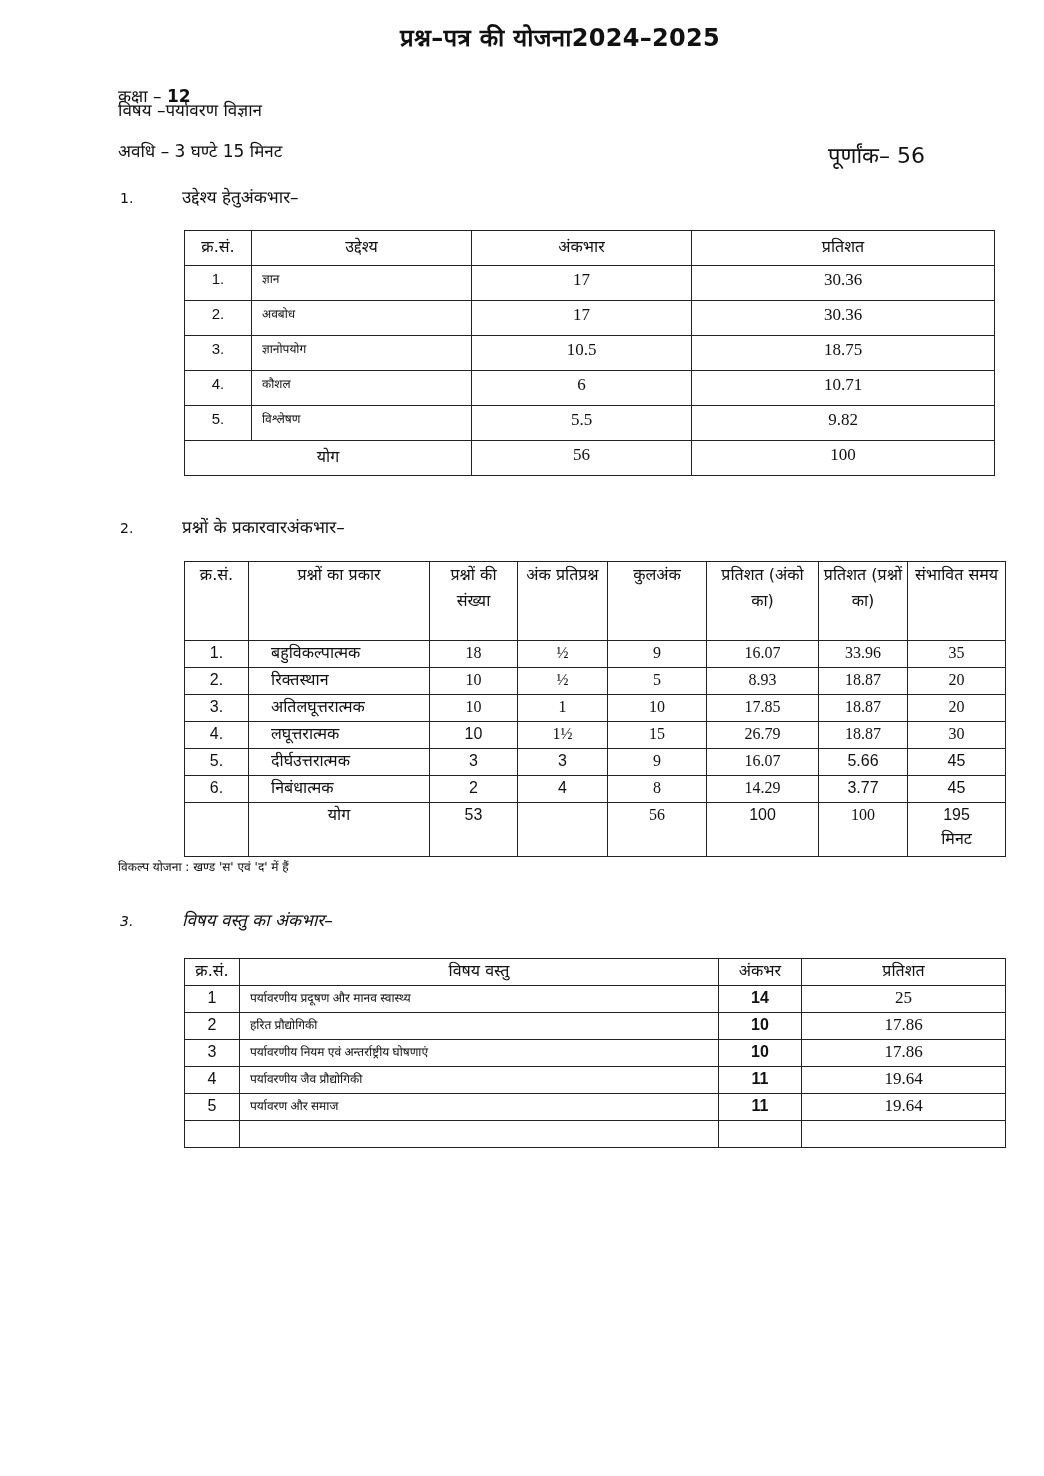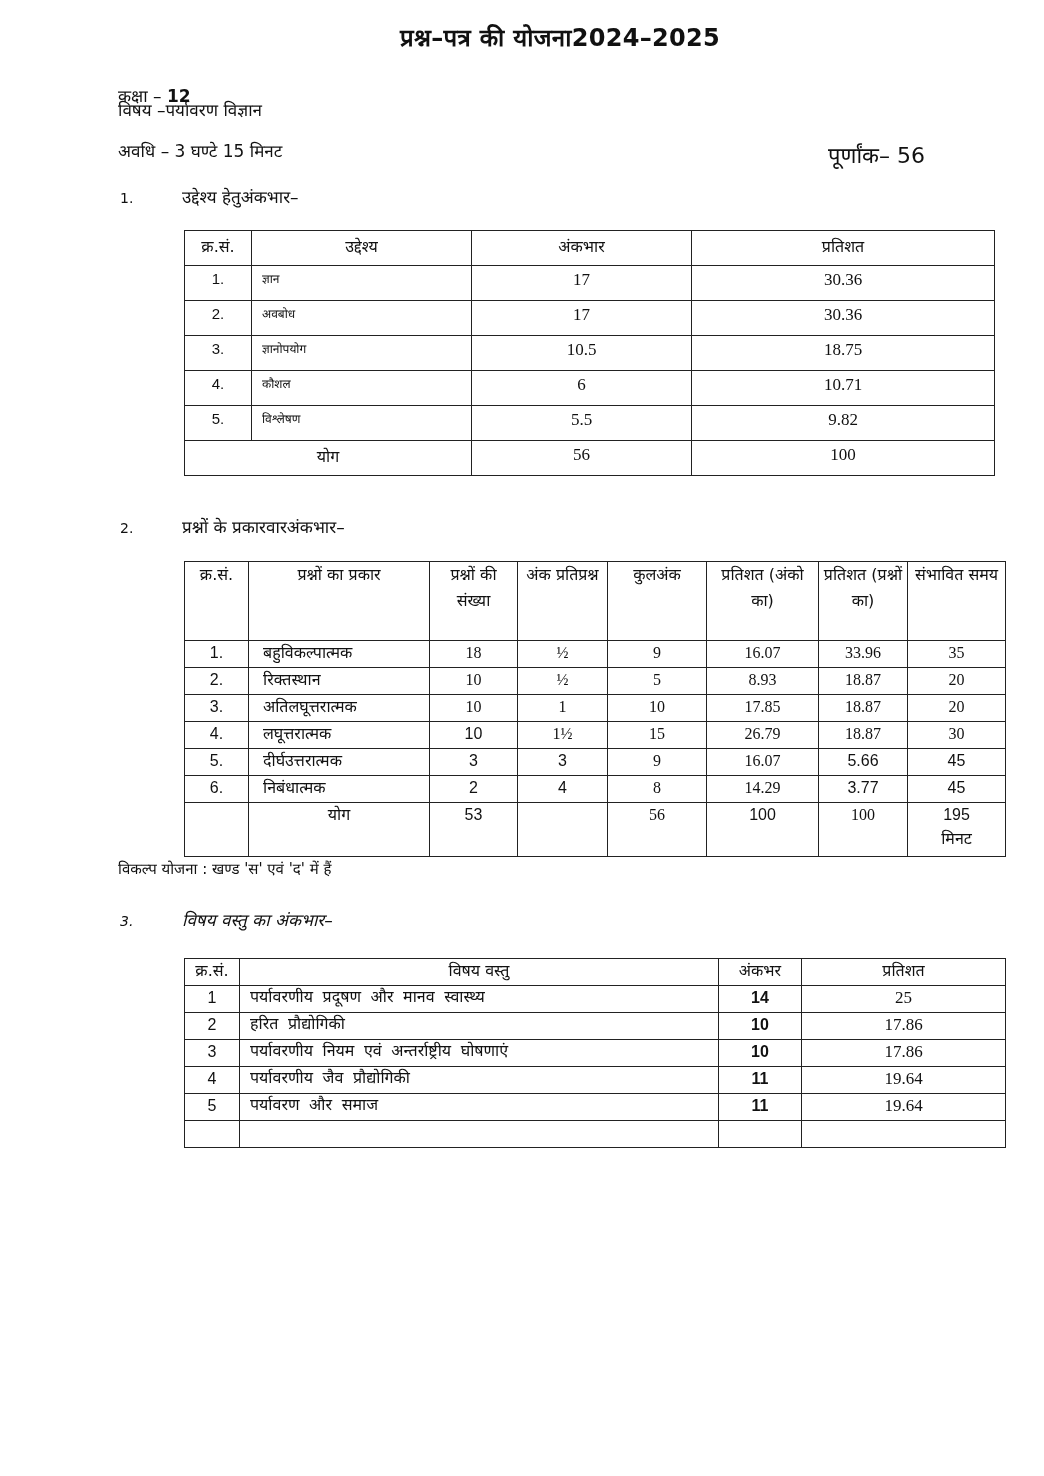--- a/index.html
+++ b/index.html
@@ -23,30 +23,30 @@
     vertical-align: top; overflow: hidden;
   }
   .t1 { left: 184px; top: 230px; width: 810px; font-family: "Liberation Serif", serif; font-size: 17px; }
   .t1 th, .t1 td { height: 35px; text-align: center; padding-top: 4px; box-sizing: border-box; }
   .t1 td.lbl { text-align: left; padding-left: 10px; font-family: "DejaVu Sans", sans-serif; font-size: 12px; }
   .t1 td.sn { font-family: "Liberation Sans", sans-serif; font-size: 15px; }
   .t1 th { font-family: "DejaVu Sans", sans-serif; font-size: 16px; }
   .t2 { left: 184px; top: 561px; width: 821px; font-family: "Liberation Serif", serif; font-size: 16px; }
   .t2 th { font-family: "DejaVu Sans", sans-serif; font-size: 16px; text-align: center; height: 78px; line-height: 26px; padding-top: 0; }
   .t2 td { height: 27px; text-align: center; line-height: 24px; box-sizing: border-box; }
-  .t2 td.lbl { text-align: left; padding-left: 14px; font-family: "DejaVu Sans", sans-serif; }
+  .t2 td.lbl { text-align: left; padding-left: 22px; font-family: "DejaVu Sans", sans-serif; }
   .t2 td.sn, .t2 td.sans { font-family: "Liberation Sans", sans-serif; }
   .t2 tr.total td { height: 54px; }
   .t3 { left: 184px; top: 958px; width: 821px; font-family: "Liberation Sans", sans-serif; font-size: 16px; }
   .t3 th, .t3 td { height: 27px; text-align: center; line-height: 24px; box-sizing: border-box; }
   .t3 th { font-family: "DejaVu Sans", sans-serif; font-size: 16px; }
-  .t3 td.lbl { text-align: left; padding-left: 10px; font-family: Liberation Mono, monospace; font-size: 16px; }
+  .t3 td.lbl { text-align: left; padding-left: 10px; font-family: Liberation Sans, sans-serif; font-size: 12px; }
   .t3 td.marks { font-weight: bold; }
   .t3 td.pct { font-family: "Liberation Serif", serif; font-size: 17px; }
-  .note { left: 118px; top: 858px; font-size: 15px; }
+  .note { left: 118px; top: 858px; font-size: 12px; }
 </style>
 </head>
 <body>
 
 <div class="abs title">प्रश्न–पत्र की योजना2024–2025</div>
 
 <div class="abs meta" style="top:84px;">
   <span>कक्षा – </span><b style="font-size:17px;">12</b>
 </div>
 <div class="abs meta" style="top:98px;">विषय –पर्यावरण विज्ञान</div>

